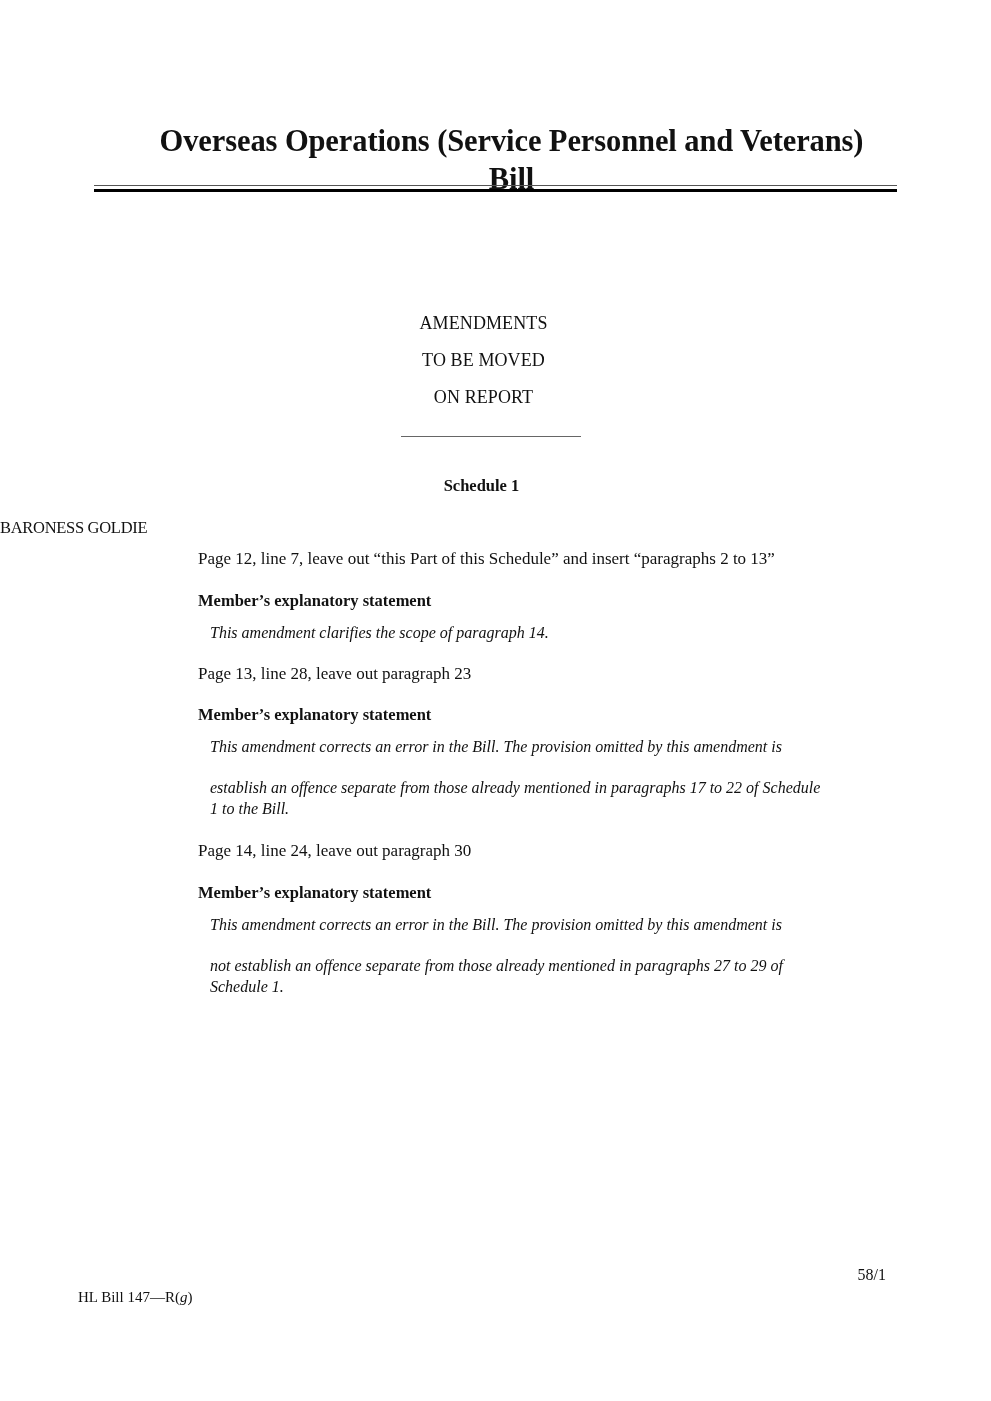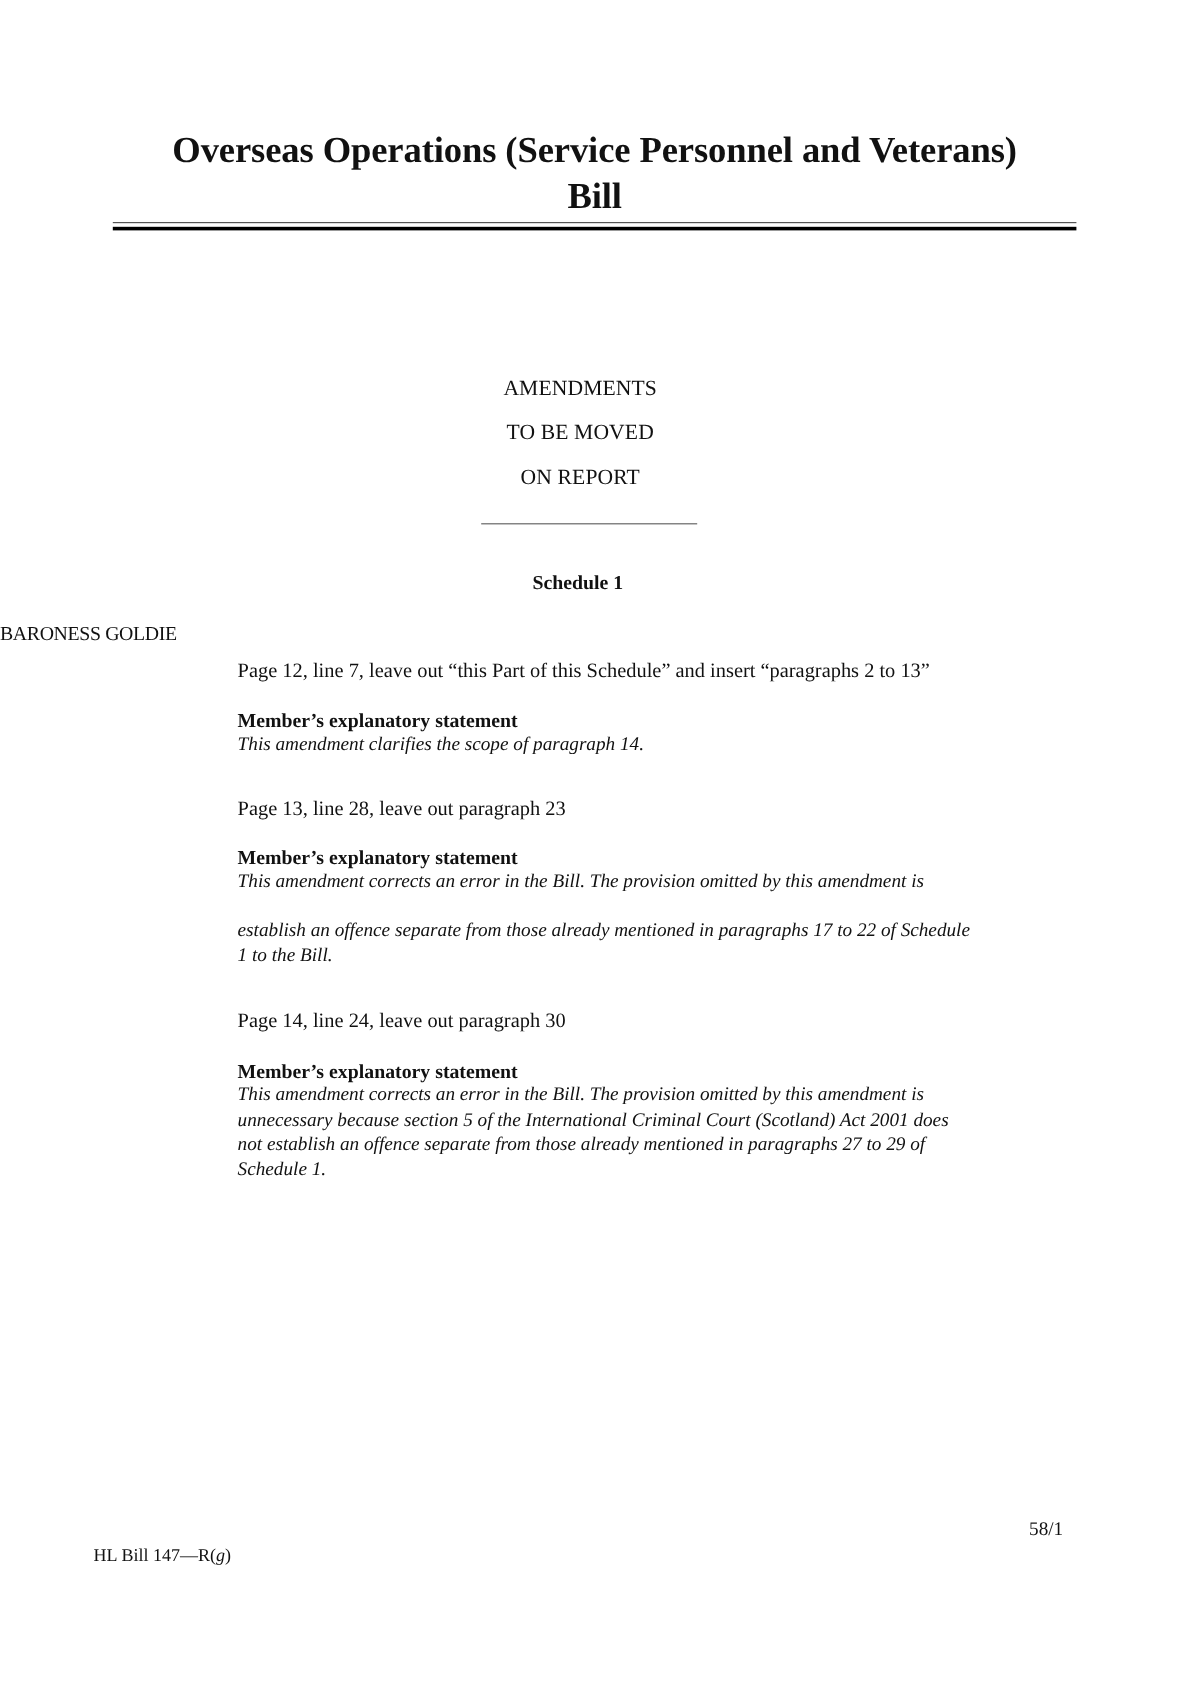--- a/index.html
+++ b/index.html
@@ -23,21 +23,21 @@
     .title {
       position: absolute;
       left: 94px;
       width: 803px;
       top: 106px;
       text-align: center;
       font-weight: bold;
       font-size: 30.5px;
       line-height: 38px;
       letter-spacing: -0.1px;
-      margin: 0;
+      margin: 16px;
     }
     .title-rule-thin {
       position: absolute;
       left: 94px;
       width: 803px;
       top: 185px;
       height: 1px;
       background: #555555;
     }
     .title-rule-thick {
@@ -100,21 +100,21 @@
     .stmt-heading {
       font-size: 16.5px;
       line-height: 20px;
       font-weight: bold;
       margin: 0;
     }
     .stmt-body {
       font-size: 16px;
       line-height: 20.5px;
       font-style: italic;
-      margin: 0;
+      margin: 12px;
       width: 690px;
     }
     .footer-left {
       position: absolute;
       left: 78px;
       top: 1265px;
       font-size: 15px;
       line-height: 20px;
       margin-top: 22px;
     }
@@ -170,21 +170,21 @@
       <span>1 to the Bill.</span>
     </p>
   </div>
 
   <div class="amendment" style="top:840px;">
     <p class="amend-text">Page 14, line 24, leave out paragraph 30</p>
     <div style="height:22px;"></div>
     <p class="stmt-heading">Member’s explanatory statement</p>
     <p class="stmt-body">
       <span>This amendment corrects an error in the Bill. The provision omitted by this amendment is</span><br>
-      <span>unnecessary because section 5 of the International Criminal Court (Scotland) Act 2001 does</span><br>
+      <br>
       <span>not establish an offence separate from those already mentioned in paragraphs 27 to 29 of</span><br>
       <span>Schedule 1.</span>
     </p>
   </div>
 
   <div class="footer-left"><span>HL Bill 147—R(</span><i>g</i><span>)</span></div>
 
   <div class="footer-right">58/1</div>
 
 </div>

